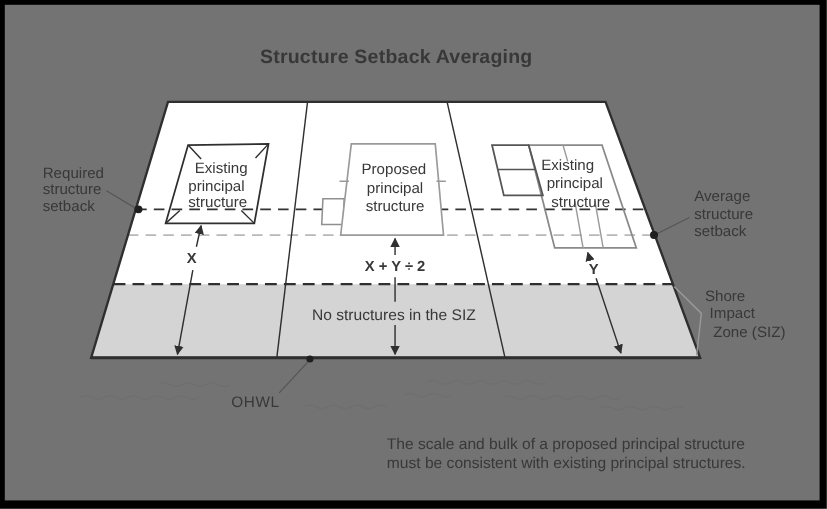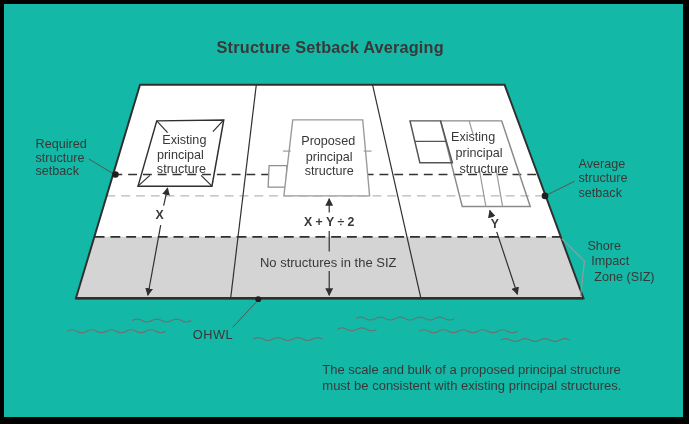--- a/index.html
+++ b/index.html
@@ -6,21 +6,21 @@
   .frame{
     position:relative;
     width:689px;height:424px;
     box-sizing:border-box;
     background:#000;
     font-family:"Liberation Sans", sans-serif;
   }
   .canvas{
     position:absolute;
     left:4px;top:4px;right:6px;bottom:7px;
-    background:#14b8a6;
+    background:#737373;
     overflow:hidden;
   }
   svg{display:block;width:100%;height:100%;}
   text{fill:#383838;}
   .title-text{font-size:16.5px;font-weight:700;letter-spacing:.2px;}
   .struct-text{font-size:12.8px;}
   .side-label{font-size:12.8px;}
   .meas-text{font-size:12.5px;font-weight:600;}
   .note-text{font-size:13.2px;}
   .caption-text{font-size:13.2px;}

